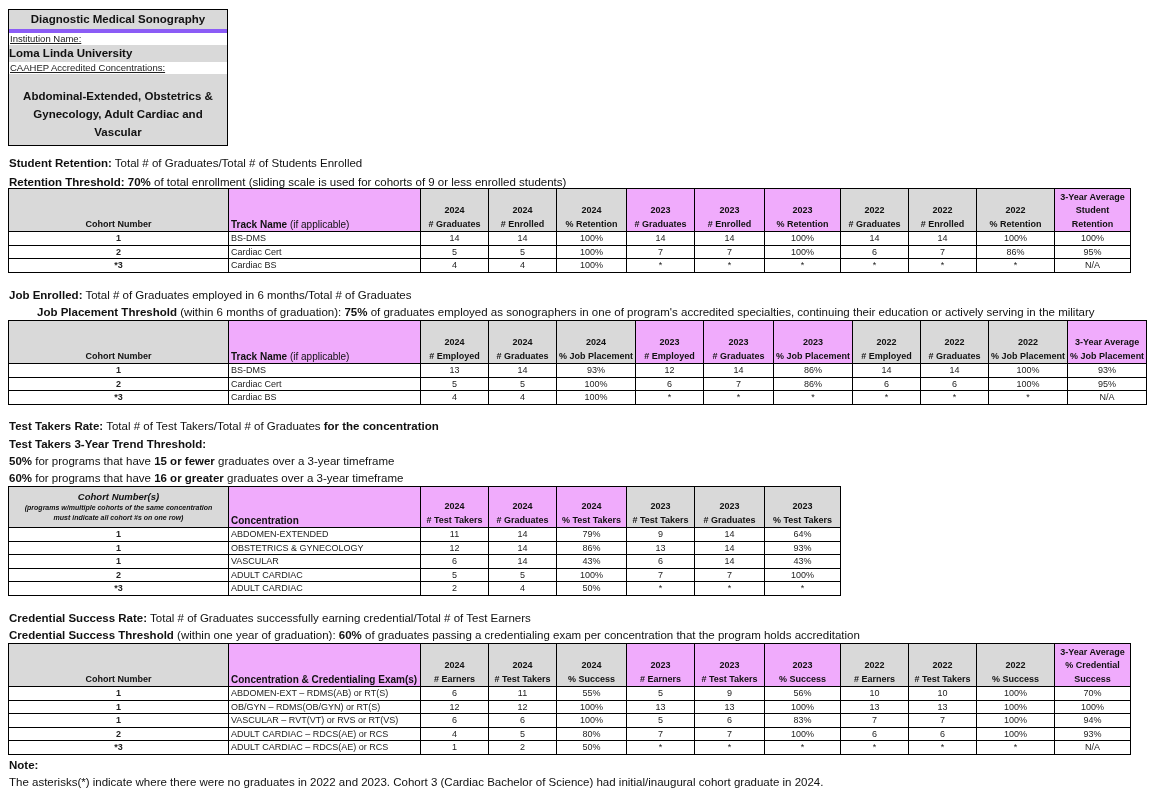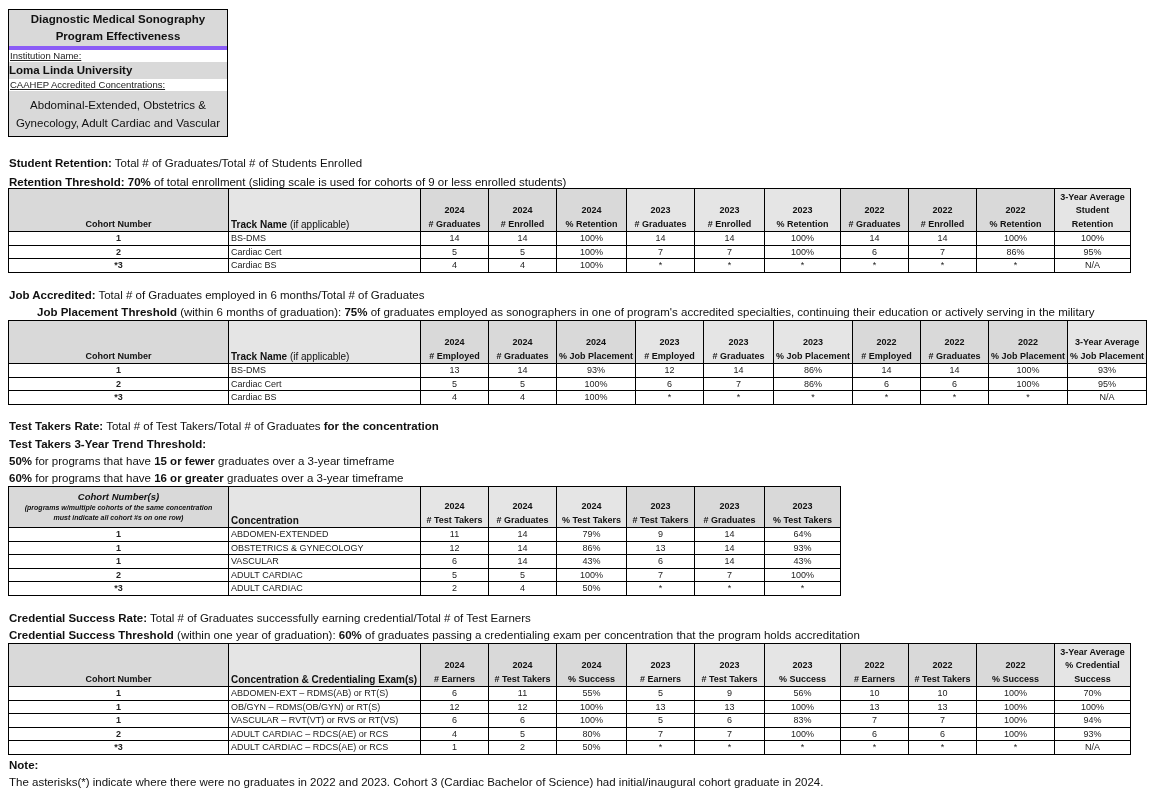--- a/index.html
+++ b/index.html
@@ -3,42 +3,41 @@
 <meta charset="utf-8">
 <style>
   html, body { margin:0; padding:0; background:#ffffff; }
   body { width:1152px; height:791px; position:relative; overflow:hidden;
          font-family:"Liberation Sans", "DejaVu Sans", sans-serif; color:#111; }
   
   .tb { position:absolute; left:8px; top:9px; width:218px; border:1px solid #000; border-bottom:1px solid #000; }
   .tb .t1 { background:#d9d9d9; text-align:center; font-weight:bold; font-size:11.5px; line-height:17px; padding:1px 0; border-bottom:4px solid #8b5cf6; }
   .tb .lbl { background:#fff; font-size:9.5px; text-decoration:underline; line-height:12px; padding-left:1px; color:#222; }
   .tb .val { background:#d9d9d9; text-align:left; font-weight:bold; font-size:11.5px; line-height:17px; }
-  .tb .conc { background:#d9d9d9; text-align:center; font-weight:normal; font-size:11.5px; line-height:18px; padding:5px 0 4px 0; }
+  .tb .conc { background:#d9d9d9; text-align:center; font-weight:bold; font-size:11.5px; line-height:18px; padding:13px 0 4px 0; }
   .hd { position:absolute; left:9px; font-size:11.5px; line-height:16px; white-space:nowrap; color:#111; }
   .hd b { font-weight:bold; }
   table.t { position:absolute; left:8px; border-collapse:collapse; table-layout:fixed; font-size:9px; }
   table.t td, table.t th { border:1px solid #000; padding:0 2px; overflow:hidden; white-space:nowrap; }
-  table.t th { font-weight:bold; font-size:9px; line-height:13.5px; vertical-align:bottom; text-align:center; background:#e5e5e5; }
+  table.t th { font-weight:bold; font-size:9px; line-height:13.5px; vertical-align:bottom; text-align:center; background:#f0abfc; }
   table.t th.g { background:#d9d9d9; }
   table.t th.l { text-align:left; font-size:10px; }
   table.t th.l span.n { font-weight:normal; }
   table.t td { height:12.5px; line-height:12.5px; text-align:center; color:#222; }
   table.t td.l { text-align:left; }
   table.t td.b { font-weight:bold; }
   .coh-small { font-style:italic; font-size:7px; line-height:10px; display:block; }
   .coh-big { font-style:italic; font-size:9.5px; display:block; line-height:12px; }
 </style>
 </head>
 <body>
 
 <div class="tb">
   <div class="t1">
     <div>Diagnostic Medical Sonography</div>
-    <div>Program Effectiveness</div>
   </div>
   <div class="lbl">Institution Name:</div>
   <div class="val">Loma Linda University</div>
   <div class="lbl">CAAHEP Accredited Concentrations:</div>
   <div class="conc">
     <div>Abdominal-Extended, Obstetrics &amp;</div>
     <div>Gynecology, Adult Cardiac and Vascular</div>
   </div>
 </div>
 
@@ -150,21 +149,21 @@
         <td>*</td>
         <td>*</td>
         <td>*</td>
         <td>*</td>
         <td>N/A</td>
       </tr>
     </tbody>
 </table>
 
 <div class="hd" style="top:287px;">
-  <b>Job Accredited:</b><span> Total # of Graduates employed in 6 months/Total # of Graduates</span>
+  <b>Job Enrolled:</b><span> Total # of Graduates employed in 6 months/Total # of Graduates</span>
 </div>
 <div class="hd" style="top:304px;margin-left:28px;">
   <b>Job Placement Threshold</b><span> (within 6 months of graduation): </span><b>75%</b><span> of graduates employed as sonographers in one of program's accredited specialties, continuing their education or actively serving in the military</span>
 </div>
 <table class="t" id="tbl-job" style="top:320px;">
   <colgroup>
       <col style="width:220px">
       <col style="width:192px">
       <col style="width:68px">
       <col style="width:68px">

